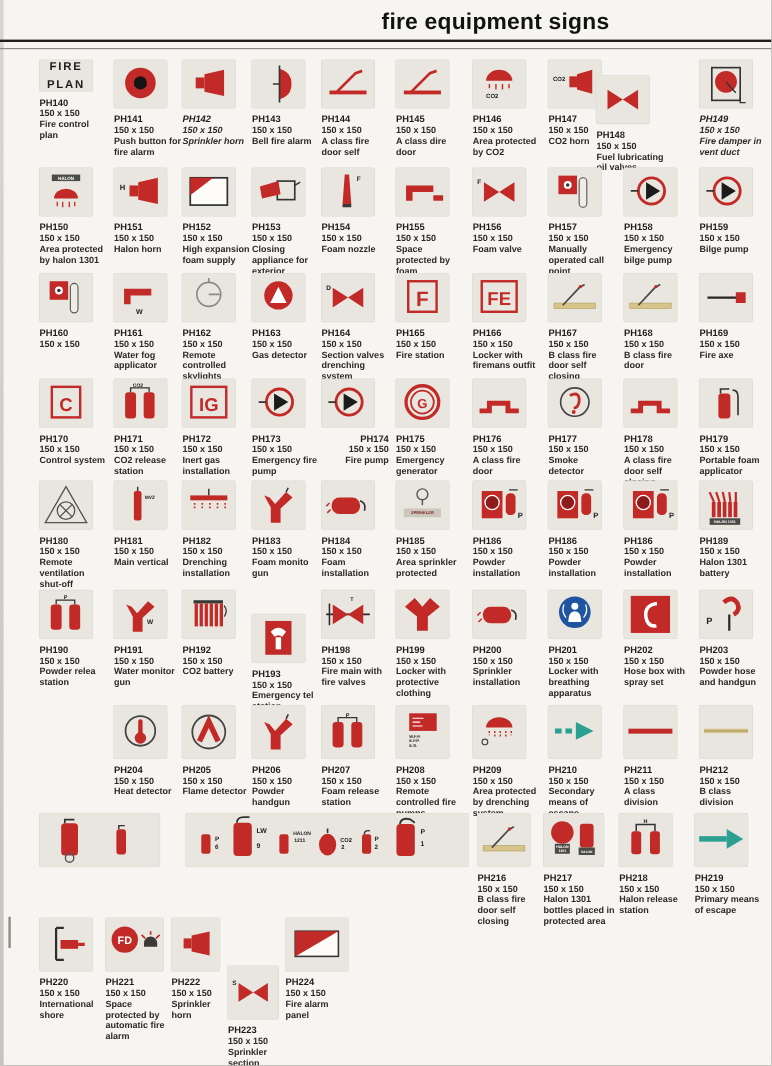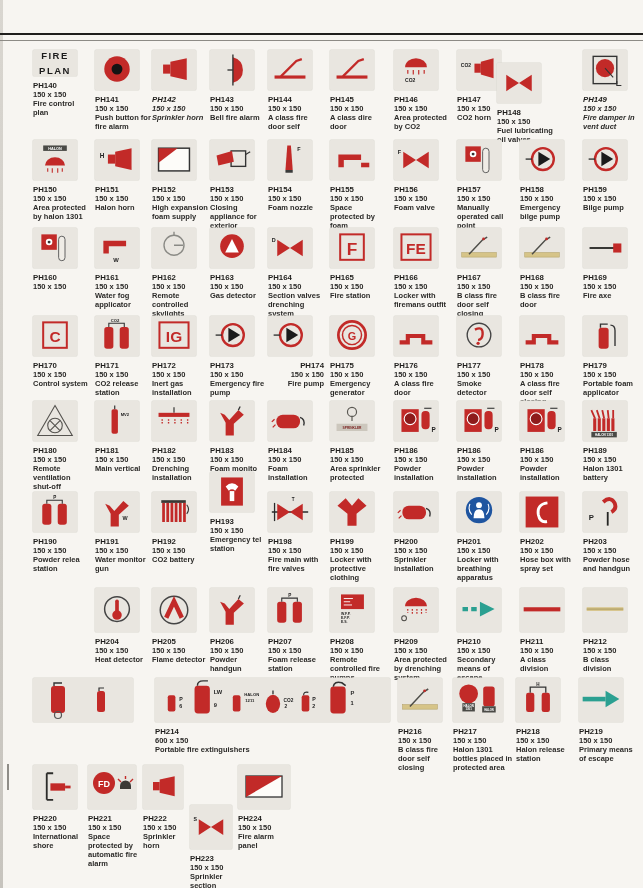--- a/index.html
+++ b/index.html
@@ -19,20 +19,21 @@
   .fpbar{width:28px;height:5px;background:#c22a28;margin:2px 0;}
   .footer{position:absolute;left:36px;top:855px;width:560px;
           font-family:"Liberation Serif",serif;font-style:italic;font-weight:700;
           font-size:14.5px;color:#101010;}
   .artifact{position:absolute;background:#8f8d88;}
 </style>
 </head>
 <body>
 
 <div class="page">
+  <div class="title">fire equipment signs</div>
   <div class="rule"></div>
   <div id="grid">
       <div class="cell" style="left: 33px; top: 50px;">
         <div class="tile" style="width:44px;height:26px">
           <div class="fp">
             <div>FIRE</div>
             <div class="fpbar"></div>
             <div>PLAN</div>
           </div>
         </div>
@@ -763,21 +764,21 @@
             <rect x="34" y="12" width="3" height="21" fill="#c22a28"></rect>
             <path d="M38 14 q4 5 0 10" stroke="#333" fill="none" stroke-width="1.2"></path>
           </svg>
         </div>
         <div class="lbl" style="width:56px">
           <div class="code">PH192</div>
           <div>150 x 150</div>
           <div>CO2 battery</div>
         </div>
       </div>
-      <div class="cell" style="left: 210px; top: 472px;">
+      <div class="cell" style="left: 210px; top: 512px;">
         <div class="tile" style="width:44px;height:40px">
           <svg viewBox="0 0 48 44" preserveAspectRatio="xMidYMid meet">
             <rect x="12" y="6" width="24" height="31" fill="#c22a28"></rect>
             <path d="M17 16 q7 -7.5 14 0 l-3.5 4.5 q-3.5 -3 -7 0 z" fill="#fff"></path>
             <rect x="21.5" y="21" width="5" height="11" fill="#fff"></rect>
           </svg>
         </div>
         <div class="lbl" style="width:56px">
           <div class="code">PH193</div>
           <div>150 x 150</div>
@@ -1022,25 +1023,20 @@
             <rect x="148" y="18" width="8" height="17" rx="2" fill="#c22a28"></rect>
             <path d="M150 18 q0 -4 5 -3" stroke="#333" fill="none" stroke-width="1.2"></path>
             <text x="159" y="24" font-size="5.5" font-weight="bold" fill="#222" font-family="Liberation Sans,sans-serif">P</text>
             <text x="159" y="31" font-size="5.5" font-weight="bold" fill="#222" font-family="Liberation Sans,sans-serif">2</text>
             <rect x="178" y="9" width="16" height="28" rx="3.5" fill="#c22a28"></rect>
             <path d="M181 9 q1 -6 9 -4 l4 3" stroke="#333" fill="none" stroke-width="1.6"></path>
             <text x="199" y="18" font-size="6" font-weight="bold" fill="#222" font-family="Liberation Sans,sans-serif">P</text>
             <text x="199" y="28" font-size="6" font-weight="bold" fill="#222" font-family="Liberation Sans,sans-serif">1</text>
           </svg>
         </div>
-        <div class="lbl" style="width:150px">
-          <div class="code">PH214</div>
-          <div>600 x 150</div>
-          <div>Portable fire extinguishers</div>
-        </div>
       </div>
       <div class="cell" style="left: 398px; top: 678px;">
         <div class="tile" style="width:44px;height:44px">
           <svg viewBox="0 0 48 44" preserveAspectRatio="xMidYMid meet">
             <rect x="5" y="27" width="38" height="5" fill="#d6c488" stroke="#b3a267" stroke-width="0.6"></rect>
             <path d="M13 29 L28 13 l5 -3" stroke="#4d4d48" stroke-width="1.6" fill="none"></path>
             <circle cx="29" cy="12" r="1.5" fill="#c22a28"></circle>
           </svg>
         </div>
         <div class="lbl" style="width:56px">

